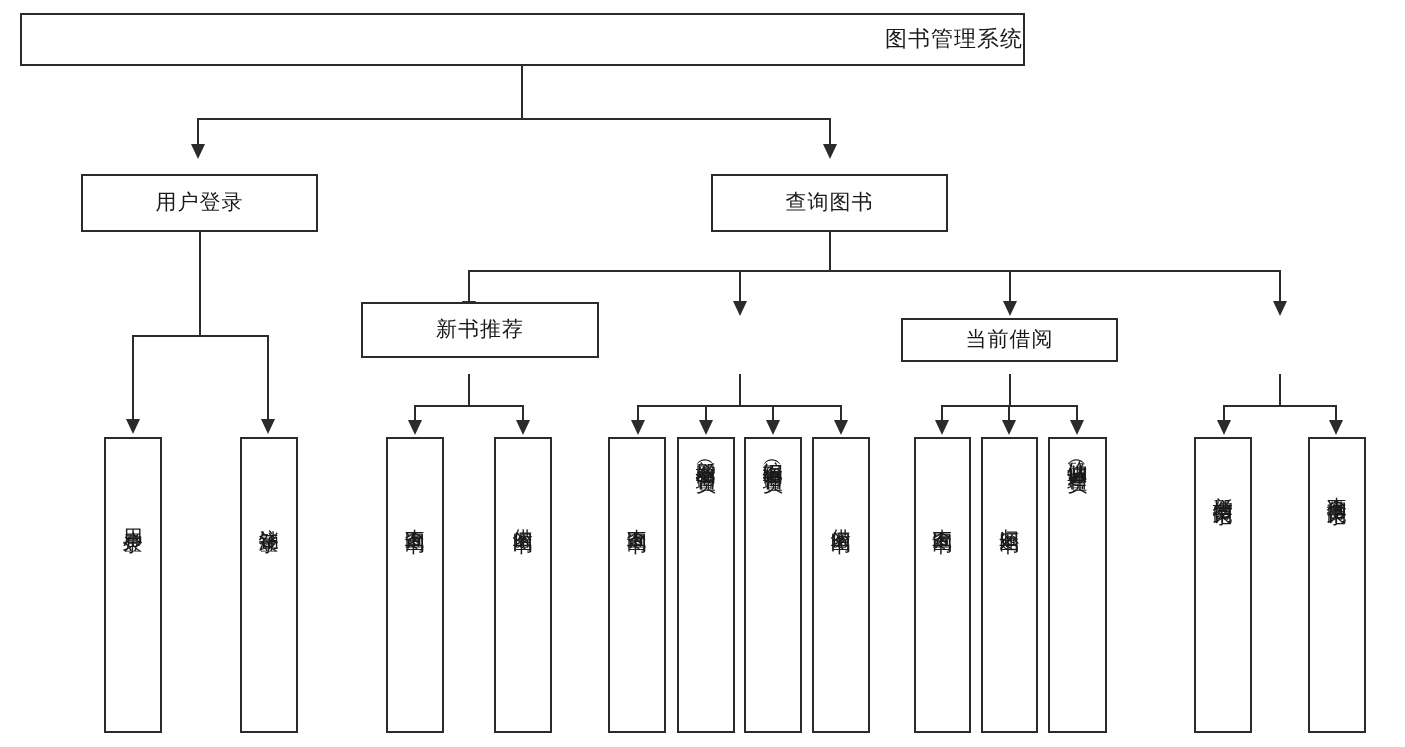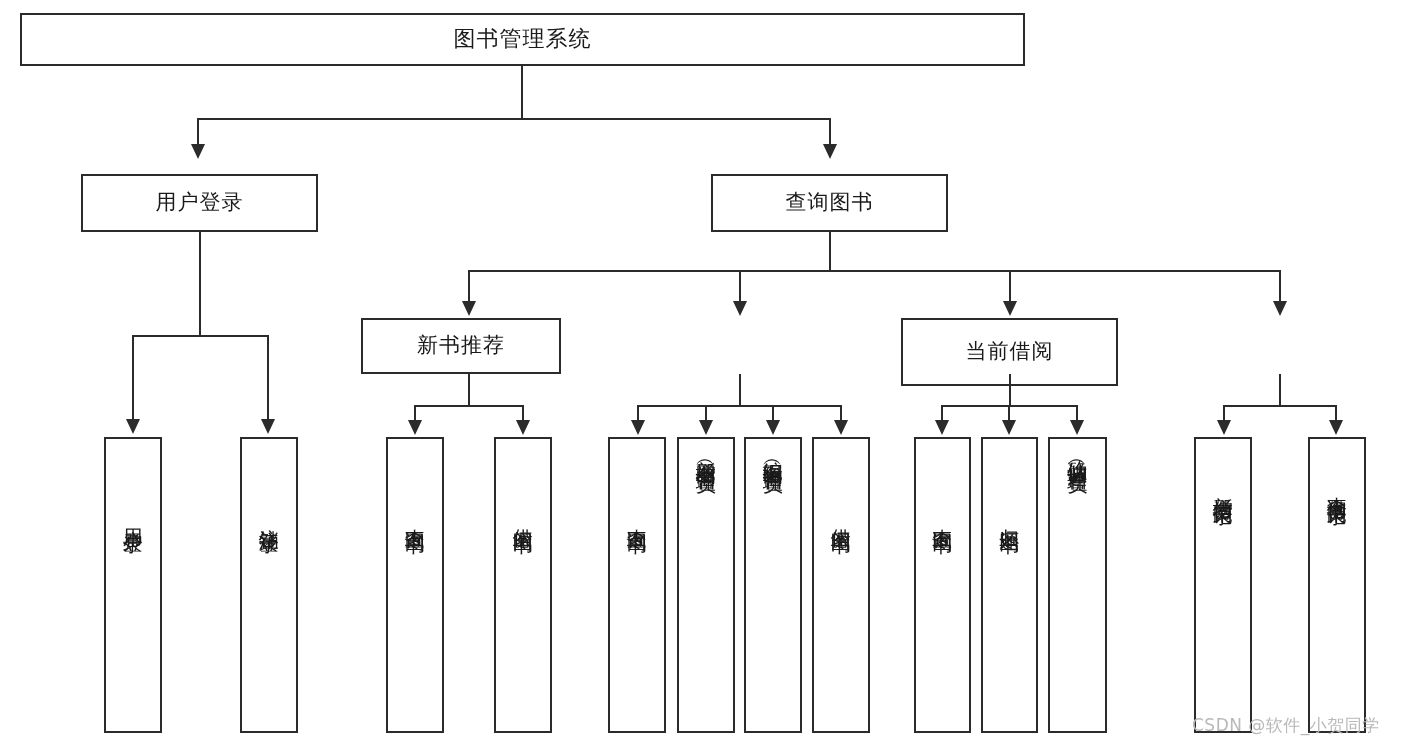--- a/index.html
+++ b/index.html
@@ -75,21 +75,21 @@
     white-space: nowrap;
     letter-spacing: 0.5px;
     pointer-events: none;
   }
 </style>
 </head>
 <body>
 
 <div id="canvas">
 
-  <div class="node horiz root" style="left:20px; top:13px; width:1005px; height:53px;">
+  <div class="node horiz root" style="left:20px; top:13px; width:1005px; height:53px;justify-content:flex-end;">
     <span>图书管理系统</span>
   </div>
 
   <div class="ln v" style="left:521px; top:66px; width:2px; height:53px;"></div>
 
   <div class="ln h" style="left:197px; top:118px; width:634px; height:2px;"></div>
 
   <div class="ln v" style="left:197px; top:118px; width:2px; height:28px;"></div>
   <div class="arrow" style="left:191px; top:144px;"></div>
   <div class="ln v" style="left:829px; top:118px; width:2px; height:28px;"></div>
@@ -113,24 +113,24 @@
   <div class="ln h" style="left:468px; top:270px; width:812px; height:2px;"></div>
   <div class="ln v" style="left:468px; top:270px; width:2px; height:33px;"></div>
   <div class="arrow" style="left:462px; top:301px;"></div>
   <div class="ln v" style="left:739px; top:270px; width:2px; height:33px;"></div>
   <div class="arrow" style="left:733px; top:301px;"></div>
   <div class="ln v" style="left:1009px; top:270px; width:2px; height:33px;"></div>
   <div class="arrow" style="left:1003px; top:301px;"></div>
   <div class="ln v" style="left:1279px; top:270px; width:2px; height:33px;"></div>
   <div class="arrow" style="left:1273px; top:301px;"></div>
 
-  <div class="node horiz" style="left:361px; top:318px; width:200px; height:56px;">
+  <div class="node horiz" style="left:361px; top:302px; width:238px; height:56px;">
     <span>新书推荐</span>
   </div>
-  <div class="node horiz" style="left:901px; top:318px; width:217px; height:68px;">
+  <div class="node horiz" style="left:901px; top:318px; width:217px; height:44px;">
     <span>当前借阅</span>
   </div>
 
   <div class="ln v" style="left:468px; top:374px; width:2px; height:33px;"></div>
   <div class="ln h" style="left:414px; top:405px; width:110px; height:2px;"></div>
   <div class="ln v" style="left:414px; top:405px; width:2px; height:17px;"></div>
   <div class="arrow" style="left:408px; top:420px;"></div>
   <div class="ln v" style="left:522px; top:405px; width:2px; height:17px;"></div>
   <div class="arrow" style="left:516px; top:420px;"></div>
 
@@ -198,15 +198,14 @@
     <span class="vtext">确认归还（管理员）</span>
   </div>
 
   <div class="node vert" style="left:1194px; top:437px; width:58px; height:296px; padding-top:42px;">
     <span class="vtext">新增借阅记录</span>
   </div>
   <div class="node vert" style="left:1308px; top:437px; width:58px; height:296px; padding-top:42px;">
     <span class="vtext">查询借阅记录</span>
   </div>
 
-  <div id="watermark" style="left:1192px; top:714px;">CSDN @软件_小贺同学</div>
 
 </div>
 
 </body></html>

